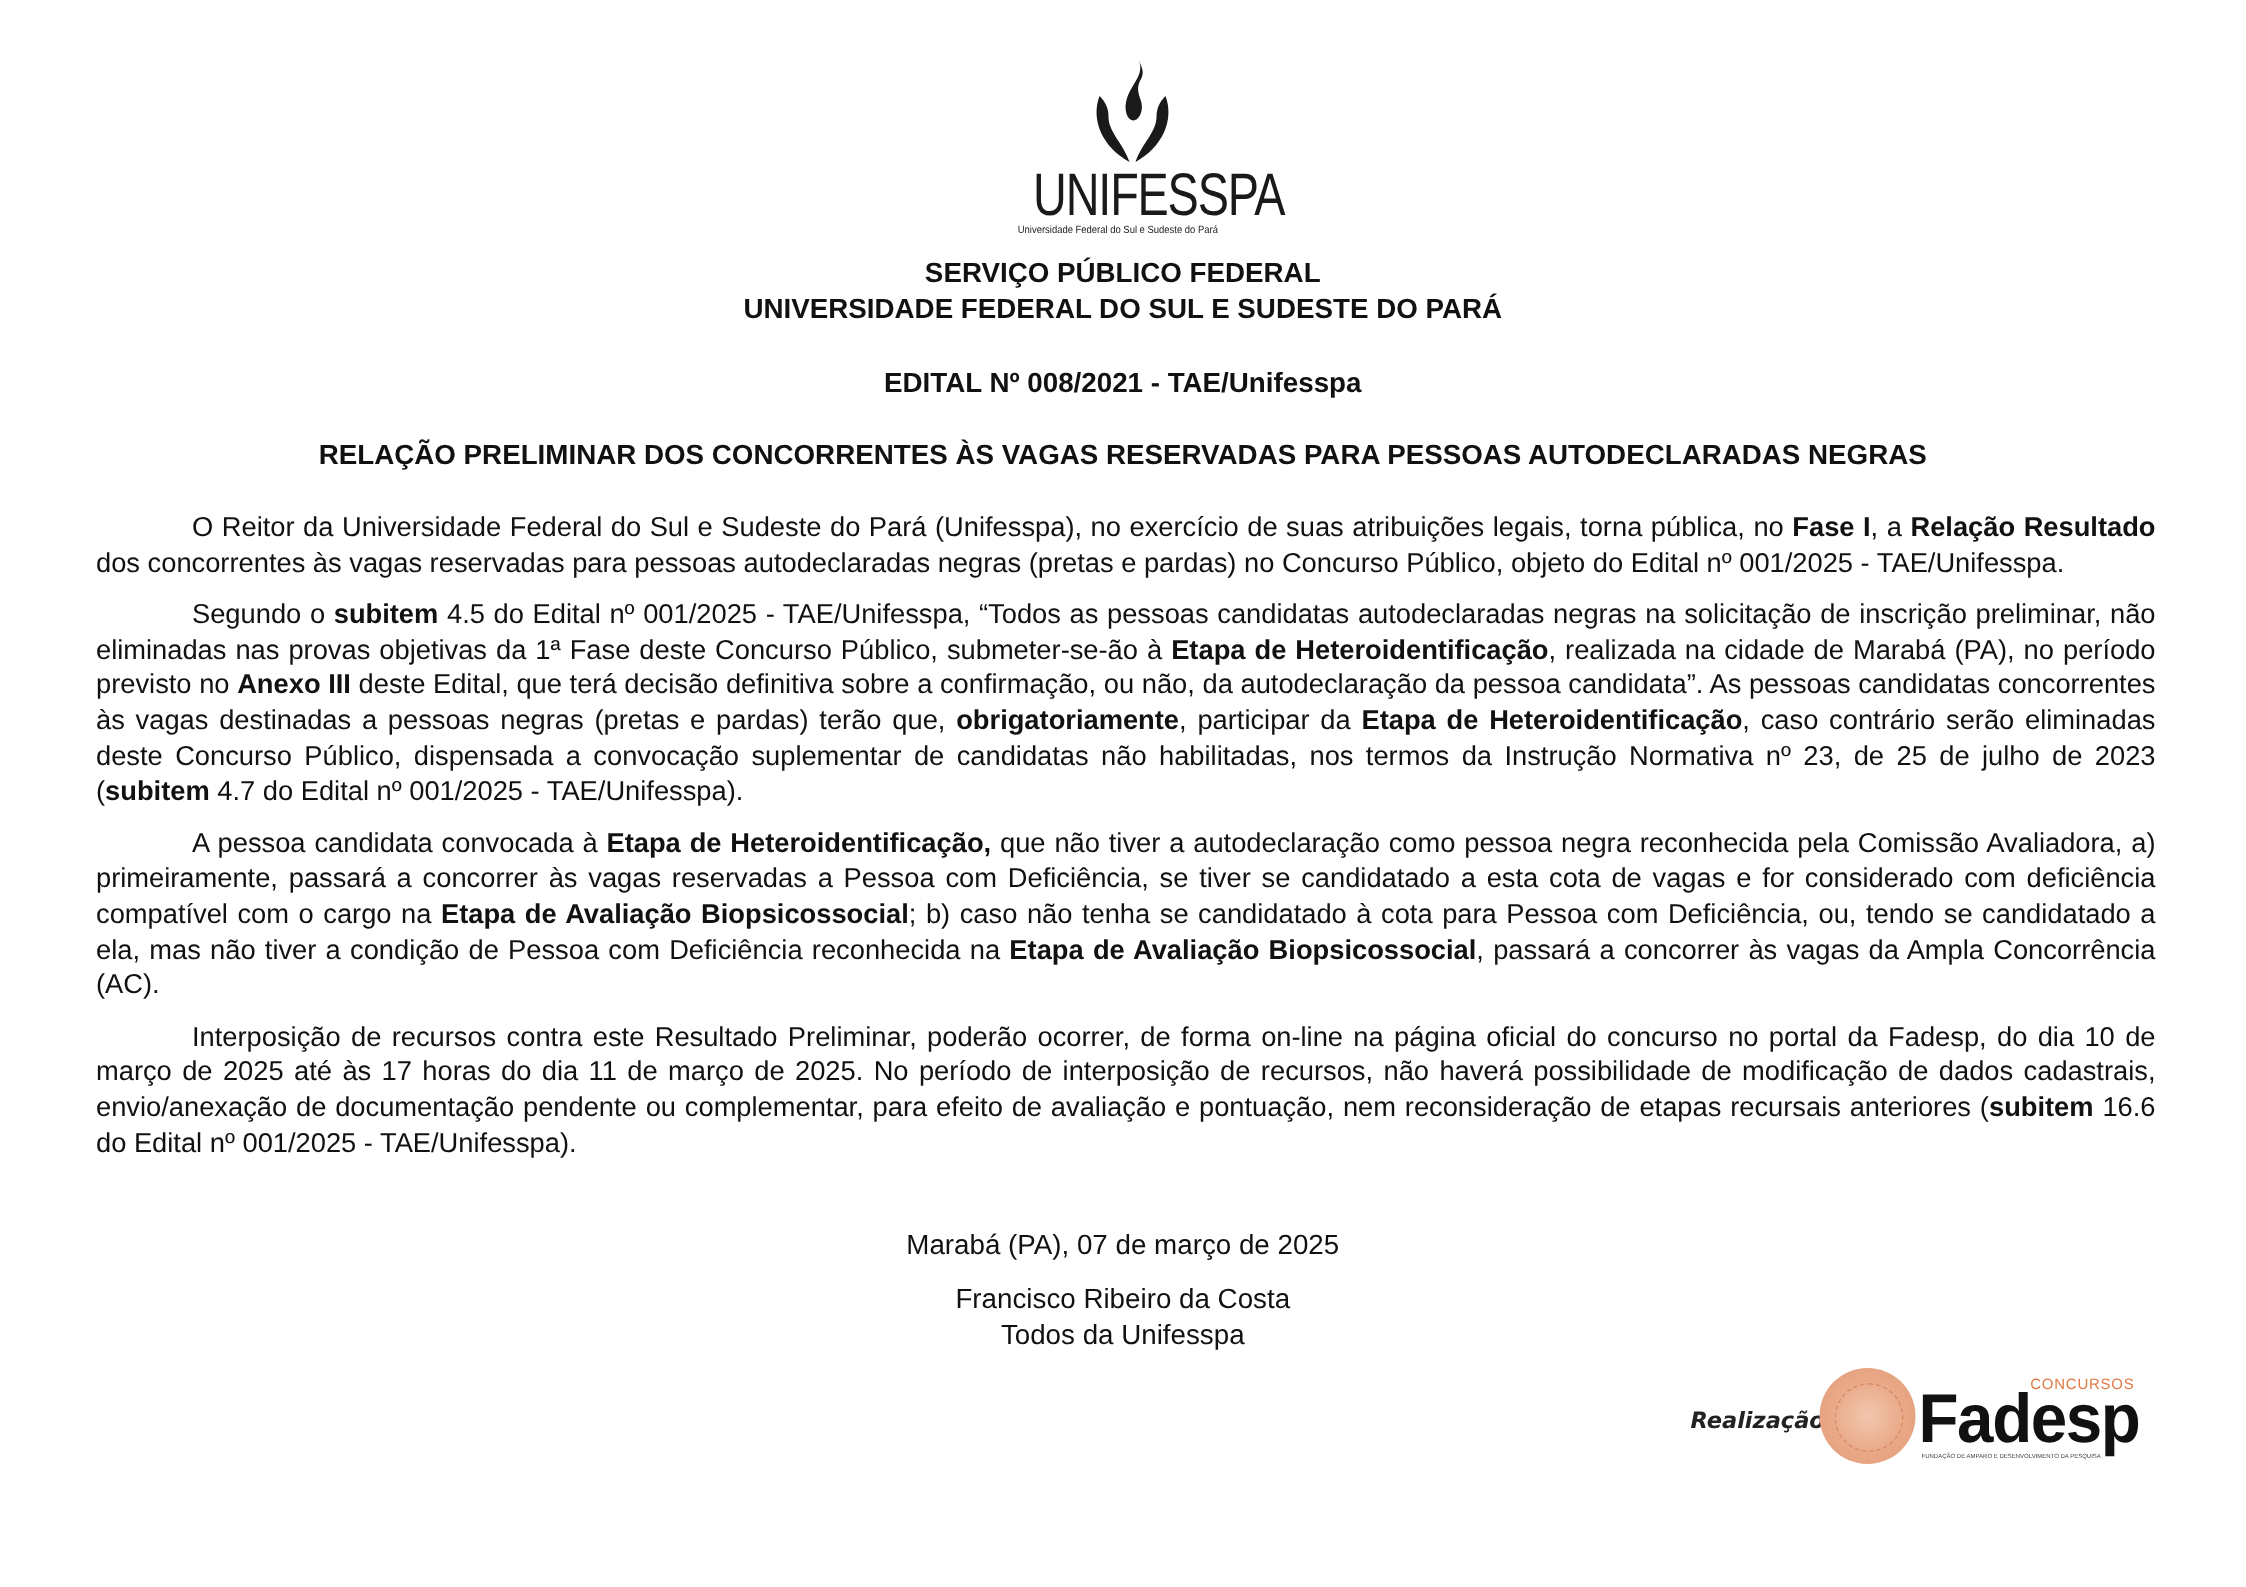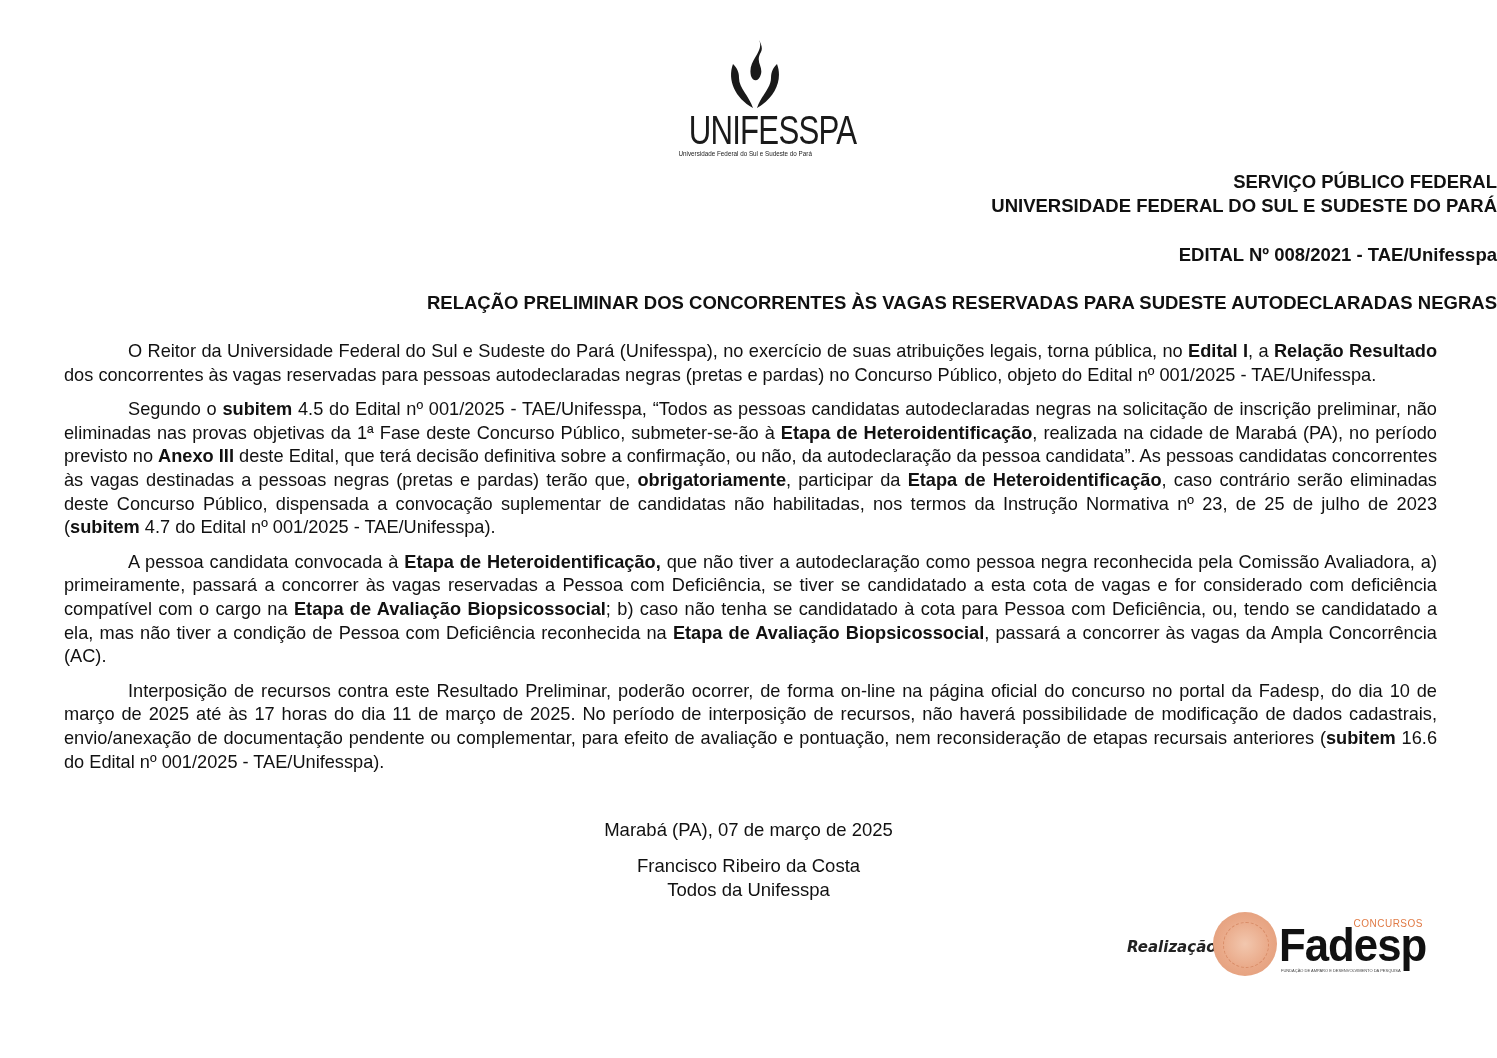--- a/index.html
+++ b/index.html
@@ -4,21 +4,21 @@
 <style>
   html, body { margin: 0; padding: 0; background: #ffffff; }
   body { width: 1497px; height: 1058px; position: relative; overflow: hidden;
          font-family: "Liberation Sans", sans-serif; color: #111; }
   .logo { position: absolute; left: 670px; top: 38px; width: 170px; height: 128px; text-align: left; }
   .logo svg { display: block; margin: 0 auto; }
   .logo .word { font-family: "Liberation Sans", sans-serif; font-size: 40px; letter-spacing: -1px;
                 font-stretch: condensed; transform: scaleX(0.78); transform-origin: center;
                 line-height: 40px; margin-top: -2px; color: #1a1a1a; }
   .logo .sub { font-size: 7px; line-height: 8px; color: #222; white-space: nowrap; transform: scaleX(0.9); }
-  .hdr { position: absolute; left: 0; width: 1497px; text-align: right; font-weight: bold; font-size: 18.5px; line-height: 23px; }
+  .hdr { position: absolute; left: 0; width: 1497px; text-align: center; font-weight: bold; font-size: 18.5px; line-height: 23px; }
   .h1 { top: 170px; }
   .h2 { top: 194px; }
   .h3 { top: 243px; }
   .h4 { top: 291px; }
   .body { position: absolute; left: 64px; width: 1373px; top: 340px; font-size: 18.2px; line-height: 23.6px; text-align: justify; }
   .body p { margin: 0 0 11px 0; text-indent: 64px; }
   .body b { font-weight: bold; }
   .sign { position: absolute; left: 0; width: 1497px; text-align: center; font-size: 18.5px; line-height: 24px; }
   .s1 { top: 818px; }
   .s2 { top: 854px; }
@@ -44,24 +44,24 @@
     <path d="M8 26 C2 42 10 60 28 70 C24 58 14 50 14 40 C14 34 12 30 8 26 Z" fill="#1a1a1a"></path>
     <path d="M52 26 C58 42 50 60 32 70 C36 58 46 50 46 40 C46 34 48 30 52 26 Z" fill="#1a1a1a"></path>
   </svg>
   <div class="word">UNIFESSPA</div>
   <div class="sub">Universidade Federal do Sul e Sudeste do Pará</div>
 </div>
 
 <div class="hdr h1">SERVIÇO PÚBLICO FEDERAL</div>
 <div class="hdr h2">UNIVERSIDADE FEDERAL DO SUL E SUDESTE DO PARÁ</div>
 <div class="hdr h3">EDITAL Nº 008/2021 - TAE/Unifesspa</div>
-<div class="hdr h4">RELAÇÃO PRELIMINAR DOS CONCORRENTES ÀS VAGAS RESERVADAS PARA SUDESTE AUTODECLARADAS NEGRAS</div>
+<div class="hdr h4">RELAÇÃO PRELIMINAR DOS CONCORRENTES ÀS VAGAS RESERVADAS PARA PESSOAS AUTODECLARADAS NEGRAS</div>
 
 <div class="body">
-  <p><span>O Reitor da Universidade Federal do Sul e Sudeste do Pará (Unifesspa), no exercício de suas atribuições legais, torna pública, no </span><b>Edital I</b><span>, a </span><b>Relação Resultado</b><span> dos concorrentes às vagas reservadas para pessoas autodeclaradas negras (pretas e pardas) no Concurso Público, objeto do Edital nº 001/2025 - TAE/Unifesspa.</span></p>
+  <p><span>O Reitor da Universidade Federal do Sul e Sudeste do Pará (Unifesspa), no exercício de suas atribuições legais, torna pública, no </span><b>Fase I</b><span>, a </span><b>Relação Resultado</b><span> dos concorrentes às vagas reservadas para pessoas autodeclaradas negras (pretas e pardas) no Concurso Público, objeto do Edital nº 001/2025 - TAE/Unifesspa.</span></p>
   <p><span>Segundo o </span><b>subitem</b><span> 4.5 do Edital nº 001/2025 - TAE/Unifesspa, “Todos as pessoas candidatas autodeclaradas negras na solicitação de inscrição preliminar, não eliminadas nas provas objetivas da 1ª Fase deste Concurso Público, submeter-se-ão à </span><b>Etapa de Heteroidentificação</b><span>, realizada na cidade de Marabá (PA), no período previsto no </span><b>Anexo III</b><span> deste Edital, que terá decisão definitiva sobre a confirmação, ou não, da autodeclaração da pessoa candidata”. As pessoas candidatas concorrentes às vagas destinadas a pessoas negras (pretas e pardas) terão que, </span><b>obrigatoriamente</b><span>, participar da </span><b>Etapa de Heteroidentificação</b><span>, caso contrário serão eliminadas deste Concurso Público, dispensada a convocação suplementar de candidatas não habilitadas, nos termos da Instrução Normativa nº 23, de 25 de julho de 2023 (</span><b>subitem</b><span> 4.7 do Edital nº 001/2025 - TAE/Unifesspa).</span></p>
   <p><span>A pessoa candidata convocada à </span><b>Etapa de Heteroidentificação,</b><span> que não tiver a autodeclaração como pessoa negra reconhecida pela Comissão Avaliadora, a) primeiramente, passará a concorrer às vagas reservadas a Pessoa com Deficiência, se tiver se candidatado a esta cota de vagas e for considerado com deficiência compatível com o cargo na </span><b>Etapa de Avaliação Biopsicossocial</b><span>; b) caso não tenha se candidatado à cota para Pessoa com Deficiência, ou, tendo se candidatado a ela, mas não tiver a condição de Pessoa com Deficiência reconhecida na </span><b>Etapa de Avaliação Biopsicossocial</b><span>, passará a concorrer às vagas da Ampla Concorrência (AC).</span></p>
   <p><span>Interposição de recursos contra este Resultado Preliminar, poderão ocorrer, de forma on-line na página oficial do concurso no portal da Fadesp, do dia 10 de março de 2025 até às 17 horas do dia 11 de março de 2025. No período de interposição de recursos, não haverá possibilidade de modificação de dados cadastrais, envio/anexação de documentação pendente ou complementar, para efeito de avaliação e pontuação, nem reconsideração de etapas recursais anteriores (</span><b>subitem</b><span> 16.6 do Edital nº 001/2025 - TAE/Unifesspa).</span></p>
 </div>
 
 <div class="sign s1">Marabá (PA), 07 de março de 2025</div>
 <div class="sign s2">Francisco Ribeiro da Costa</div>
 <div class="sign s3">Todos da Unifesspa</div>
 
 <div class="footer">

